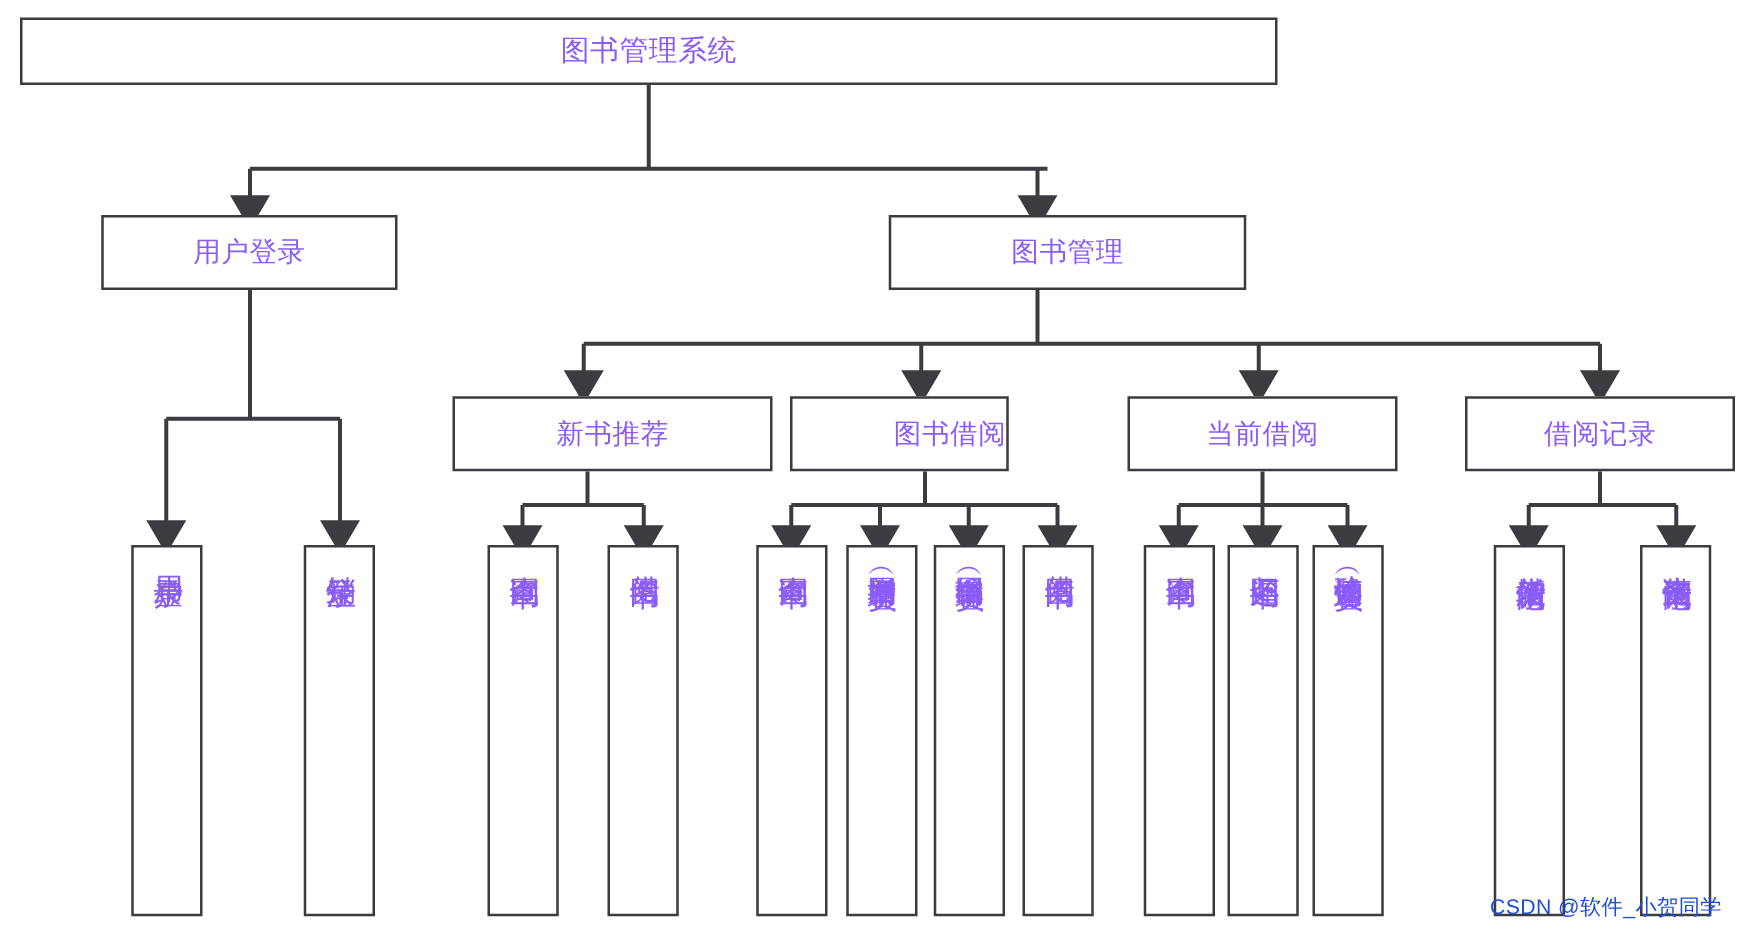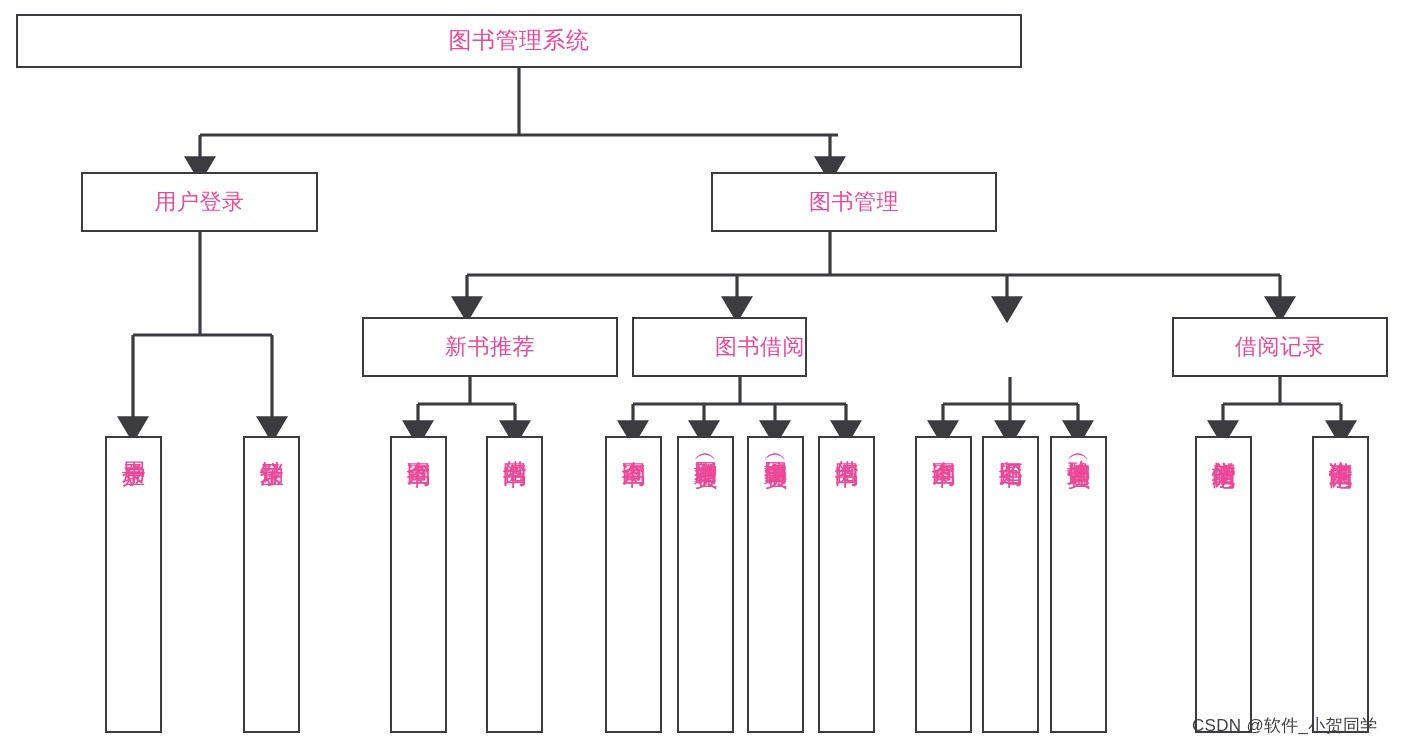--- a/index.html
+++ b/index.html
@@ -26,21 +26,21 @@
     pointer-events: none;
   }
   .node {
     position: absolute;
     box-sizing: border-box;
     border: 2.5px solid #3b3b40;
     background: #ffffff;
     display: flex;
     align-items: center;
     justify-content: center;
-    color: #ec4899;
+    color: #8b5cf6;
   }
   .node .label {
     display: block;
     text-align: center;
     line-height: 1.18;
     letter-spacing: 0.5px;
   }
   
   .node.h .label {
     font-size: 22px;
@@ -64,21 +64,21 @@
     white-space: nowrap;
   }
   .node.v.tall .label {
     font-size: 23px;
   }
   .watermark {
     position: absolute;
     left: 1192px;
     top: 714px;
     font-size: 17px;
-    color: #404040;
+    color: #1d4ed8;
     white-space: nowrap;
     letter-spacing: 0.3px;
   }
 </style>
 </head>
 <body>
 
 <div id="canvas">
 
   <svg id="edges" viewBox="0 0 1405 747" width="1405" height="747">
@@ -141,20 +141,23 @@
   <div class="node h" style="left:711px; top:172px; width:286px; height:60px;">
     <span class="label">图书管理</span>
   </div>
 
   <div class="node h" style="left:362px; top:317px; width:256px; height:60px;">
     <span class="label">新书推荐</span>
   </div>
   <div class="node h" style="left:632px; top:317px; width:175px; height:60px;justify-content:flex-end;">
     <span class="label">图书借阅</span>
   </div>
+  <div class="node h" style="left:902px; top:317px; width:216px; height:60px;">
+    <span class="label">当前借阅</span>
+  </div>
   <div class="node h" style="left:1172px; top:317px; width:216px; height:60px;">
     <span class="label">借阅记录</span>
   </div>
 
   <div class="node v" style="left:105px; top:436px; width:57px; height:297px;">
     <span class="label">用户登录</span>
   </div>
   <div class="node v" style="left:243px; top:436px; width:57px; height:297px;">
     <span class="label">注销登录</span>
   </div>

